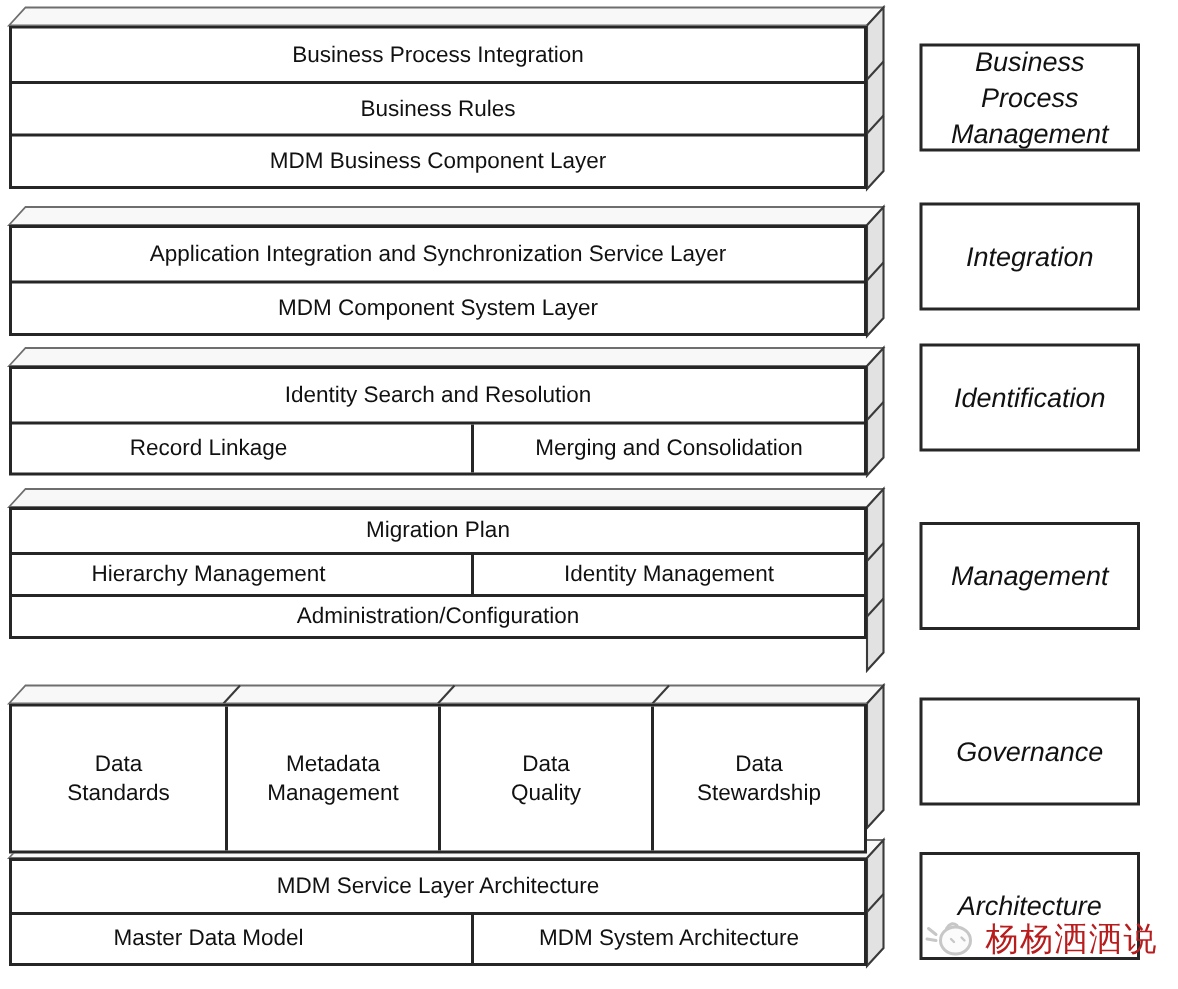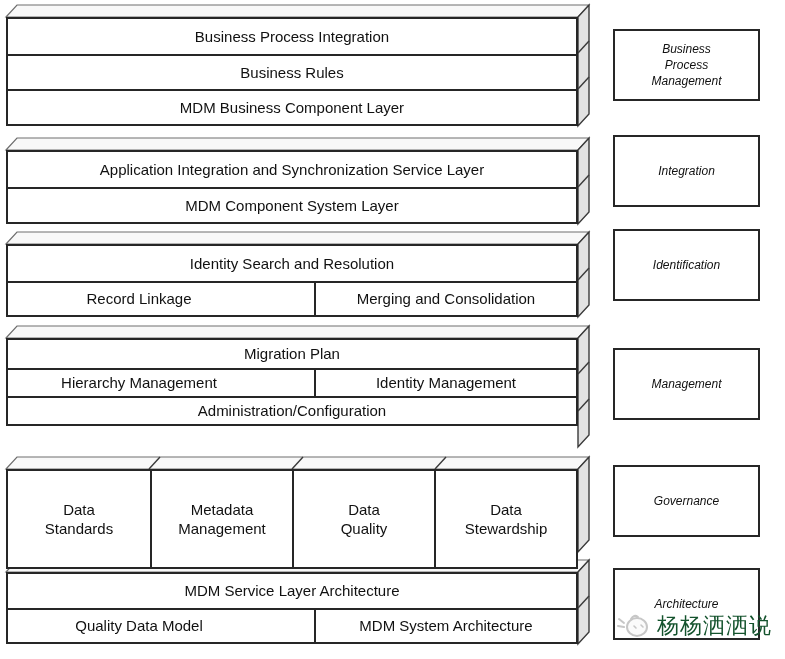--- a/index.html
+++ b/index.html
@@ -30,29 +30,29 @@
     text-align:center; font-size:15px; line-height:1.3;
     white-space:pre-line; padding:0 4px; box-sizing:border-box;
   }
   .row .cell + .cell { border-left:2px solid #262626; }
 
   
   .side-label {
     position:absolute; left:613px; width:147px; height:72px;
     border:2px solid #262626; box-sizing:border-box; background:#ffffff;
     display:flex; align-items:center; justify-content:center;
-    text-align:center; font-style:italic; font-size:12px; line-height:1.35;
+    text-align:center; font-style:italic; font-size:18px; line-height:1.35;
     white-space:pre-line; z-index:2;
   }
   .l1{top:29px} .l2{top:135px} .l3{top:229px} .l4{top:348px} .l5{top:465px} .l6{top:568px}
 
   
   .watermark {
     position:absolute; left:616px; top:609px; z-index:5;
-    display:flex; align-items:center; gap:3px; color:#14532d;
+    display:flex; align-items:center; gap:3px; color:#b91c1c;
   }
   .wm-text { font-size:22px; letter-spacing:1px; line-height:1; }
 </style>
 </head>
 <body>
 
 <div class="canvas">
 
   <svg class="chrome" width="785" height="659" viewBox="0 0 785 659">
     <g fill="#f8f8f8" stroke="#6e6e6e" stroke-width="1.2">
@@ -140,21 +140,21 @@
       <div class="cell">Data
 Stewardship</div>
     </div>
   </div>
 
   <div class="stack g6">
     <div class="row">
       <div class="cell">MDM Service Layer Architecture</div>
     </div>
     <div class="row cols2">
-      <div class="cell">Quality Data Model</div>
+      <div class="cell">Master Data Model</div>
       <div class="cell">MDM System Architecture</div>
     </div>
   </div>
 
   <div class="side-label l1">Business
 Process
 Management</div>
   <div class="side-label l2">Integration</div>
   <div class="side-label l3">Identification</div>
   <div class="side-label l4">Management</div>

